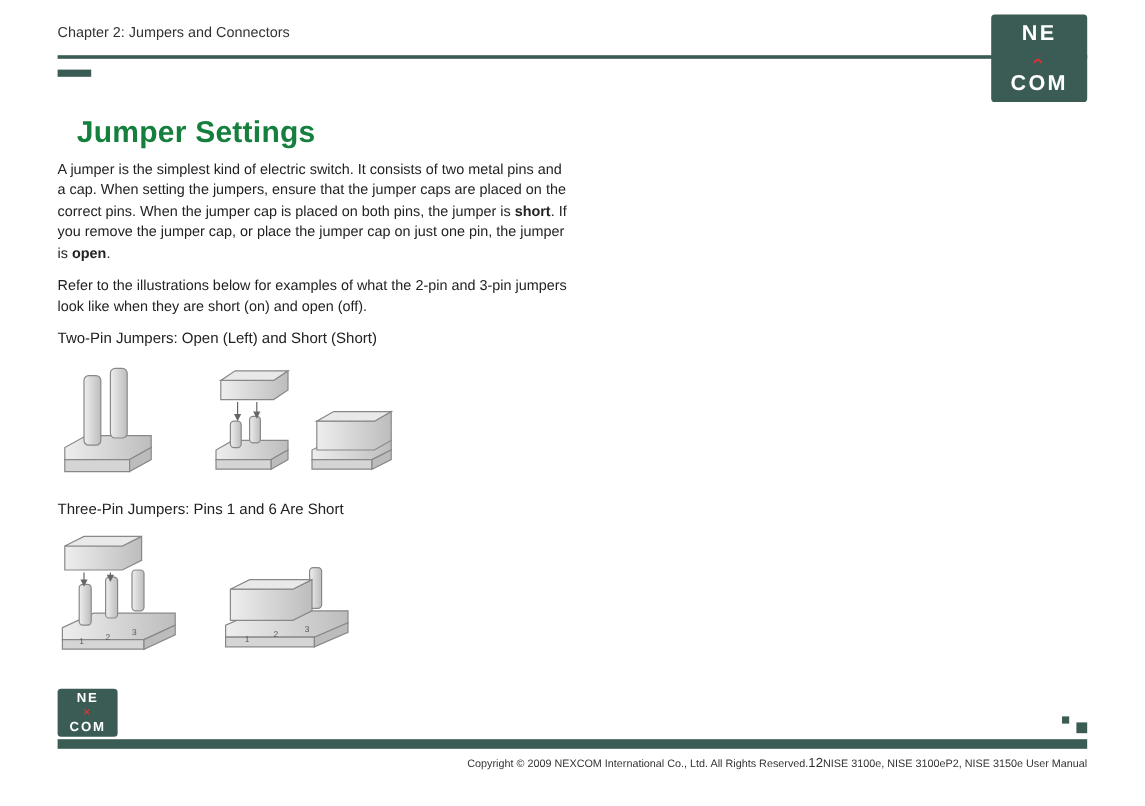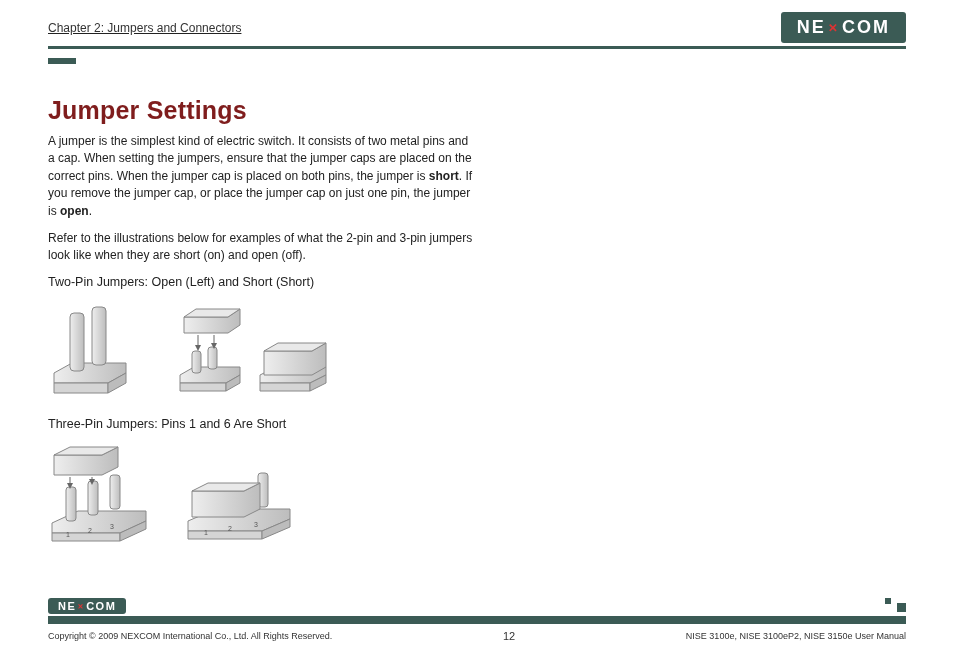--- a/index.html
+++ b/index.html
@@ -17,21 +17,20 @@
     width: 954px;
     height: 672px;
     box-sizing: border-box;
   }
   .header {
     position: absolute;
     top: 18px;
     left: 48px;
     right: 48px;
     height: 24px;
-    text-decoration: underline;
   }
   .chapter-label {
     font-size: 12px;
     color: #333;
   }
   .brand-top {
     position: absolute;
     right: 0;
     top: -6px;
   }
@@ -53,22 +52,22 @@
   }
   .content {
     position: absolute;
     top: 96px;
     left: 48px;
     width: 430px;
   }
   h1.title {
     font-size: 25px;
     font-weight: 700;
-    margin: 0 0 8px 0;
-    color: #7f1d1d;
+    margin: 0 0 8px 16px;
+    color: #15803d;
     letter-spacing: 0.2px;
   }
   p.body {
     font-size: 12px;
     line-height: 1.45;
     margin: 0 0 10px 0;
   }
   p.body .strong { font-weight: 700; }
   .caption {
     font-size: 12.5px;
@@ -101,39 +100,40 @@
     bottom: 56px;
   }
   .footer-text {
     position: absolute;
     left: 48px;
     right: 48px;
     bottom: 30px;
     font-size: 9px;
     color: #333;
     display: flex;
-    justify-content: space-between;
+    justify-content: flex-end;
     align-items: center;
   }
   .footer-text .page-num {
     font-weight: 400;
     font-size: 11px;
   }
   
   .brand-badge {
     display: inline-flex;
     align-items: center;
     justify-content: center;
     background: #3b5b55;
     color: #fff;
     padding: 4px 12px;
     border-radius: 3px;
     font-weight: 700;
     letter-spacing: 2px;
     font-family: Arial, sans-serif;
+    flex-direction: column;
   }
   .brand-badge.big { font-size: 18px; padding: 5px 16px; }
   .brand-badge.small { font-size: 11px; padding: 2px 10px; letter-spacing: 1.5px;}
   .brand-badge .x {
     display:inline-block;
     position: relative;
     width: 0.9em;
     text-align:center;
   }
   .brand-badge .x::before {

